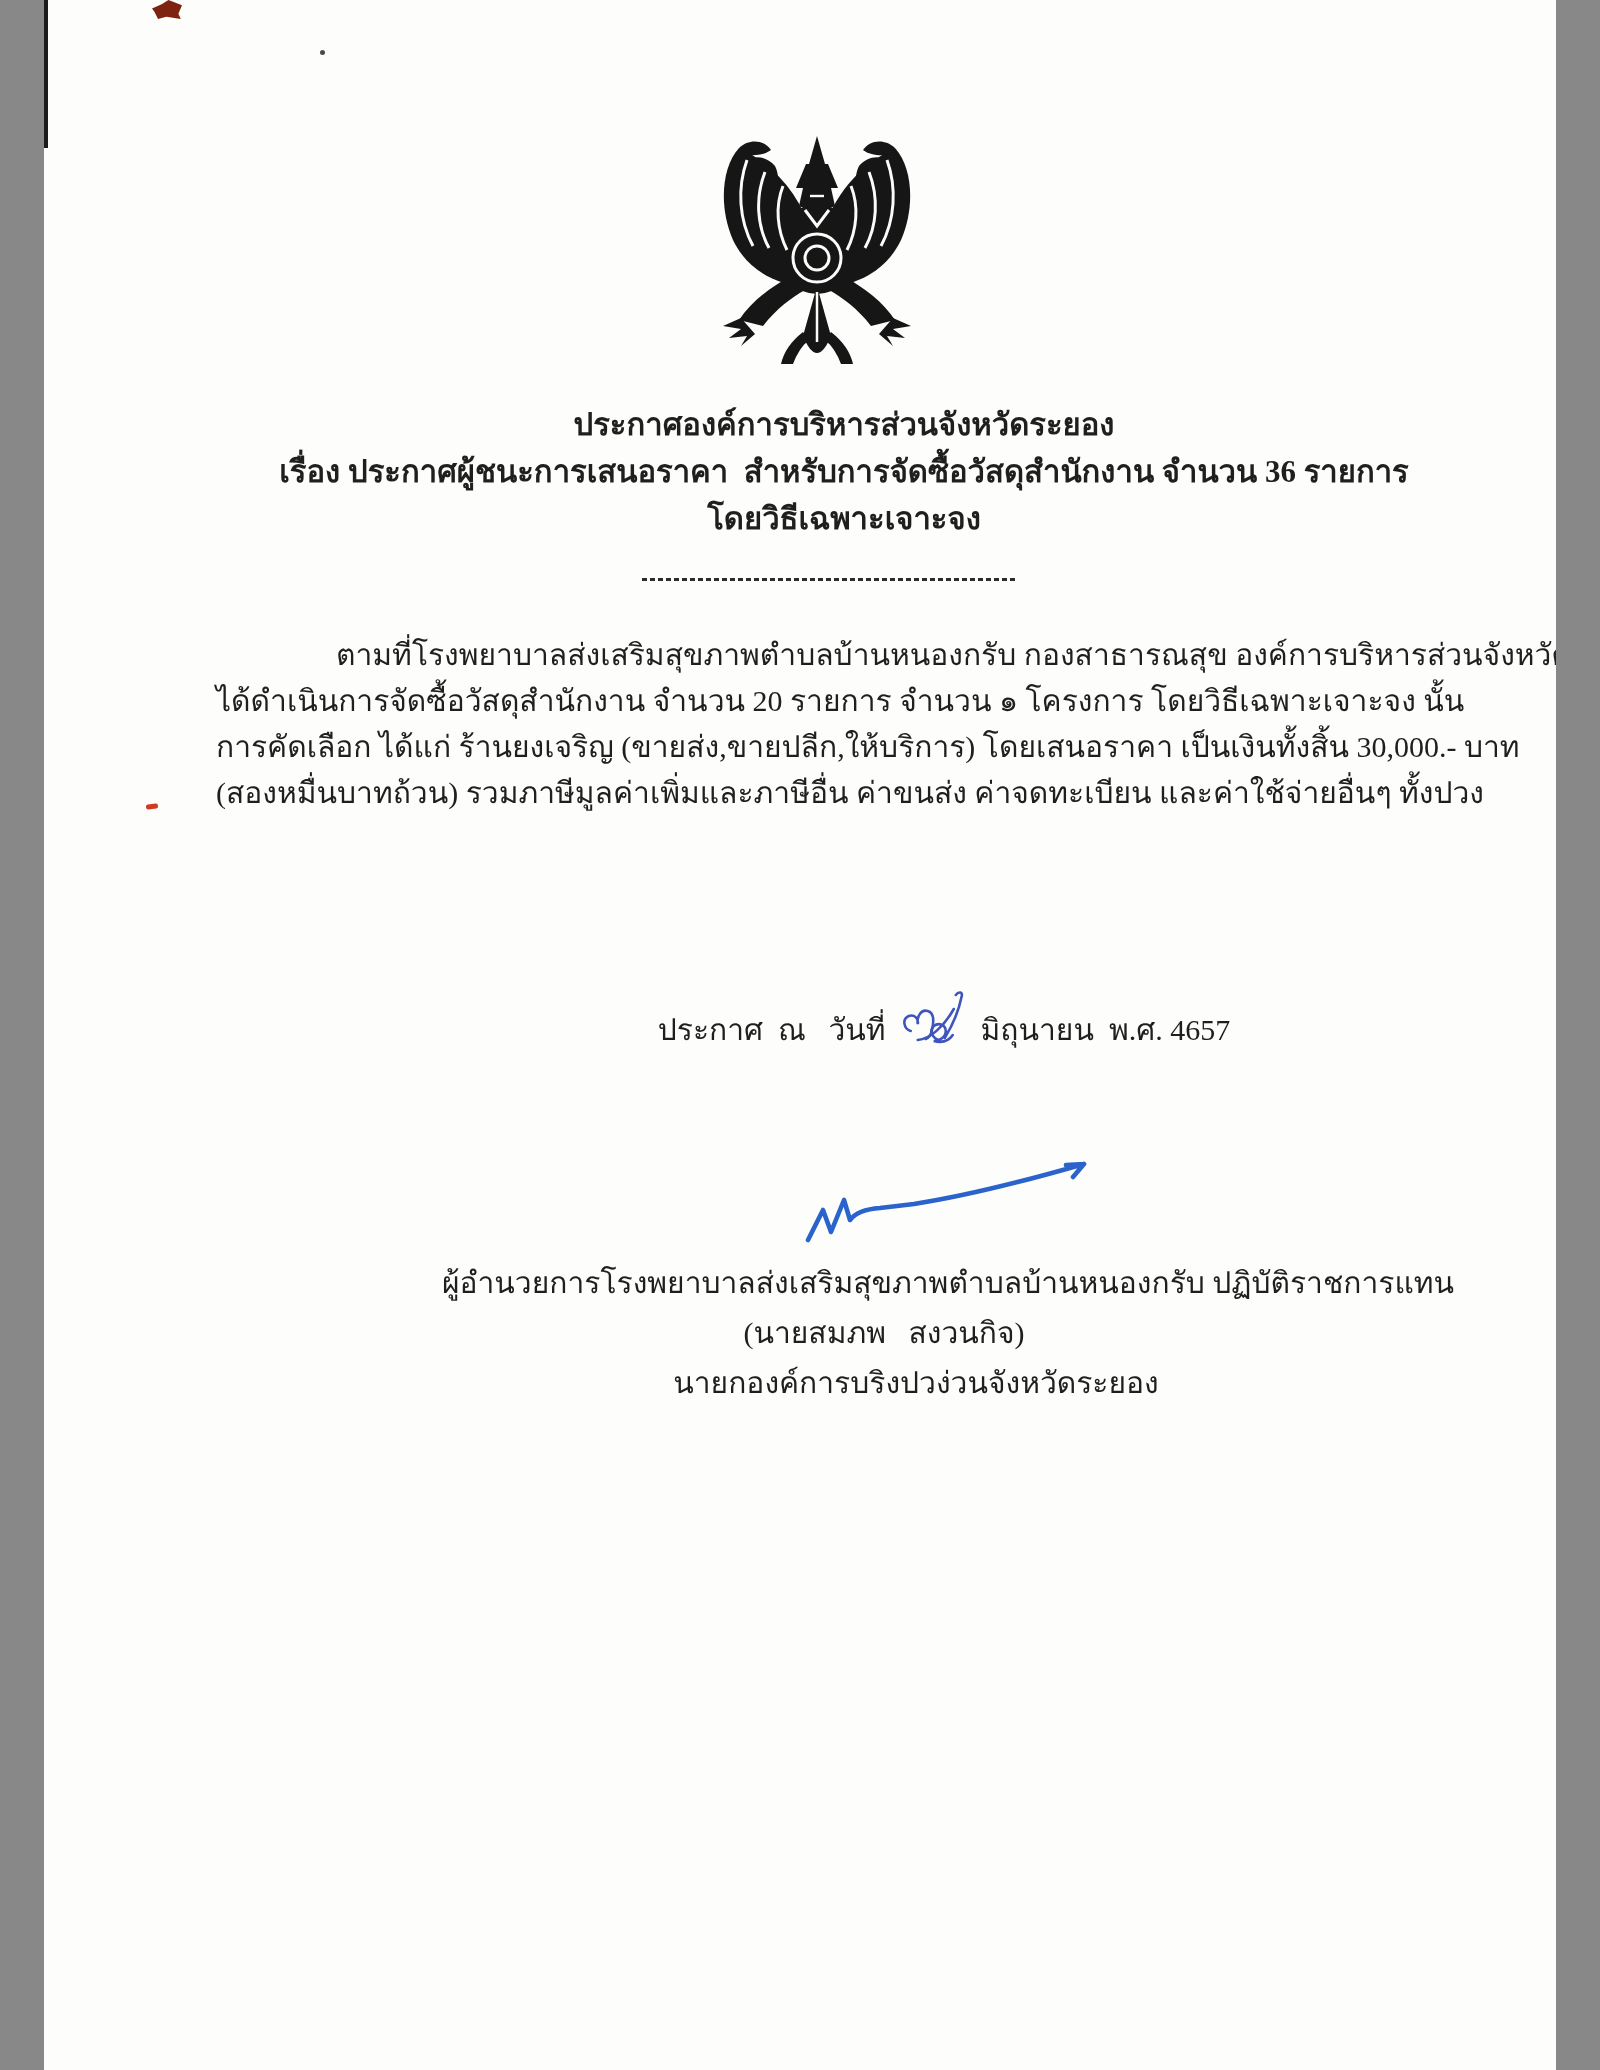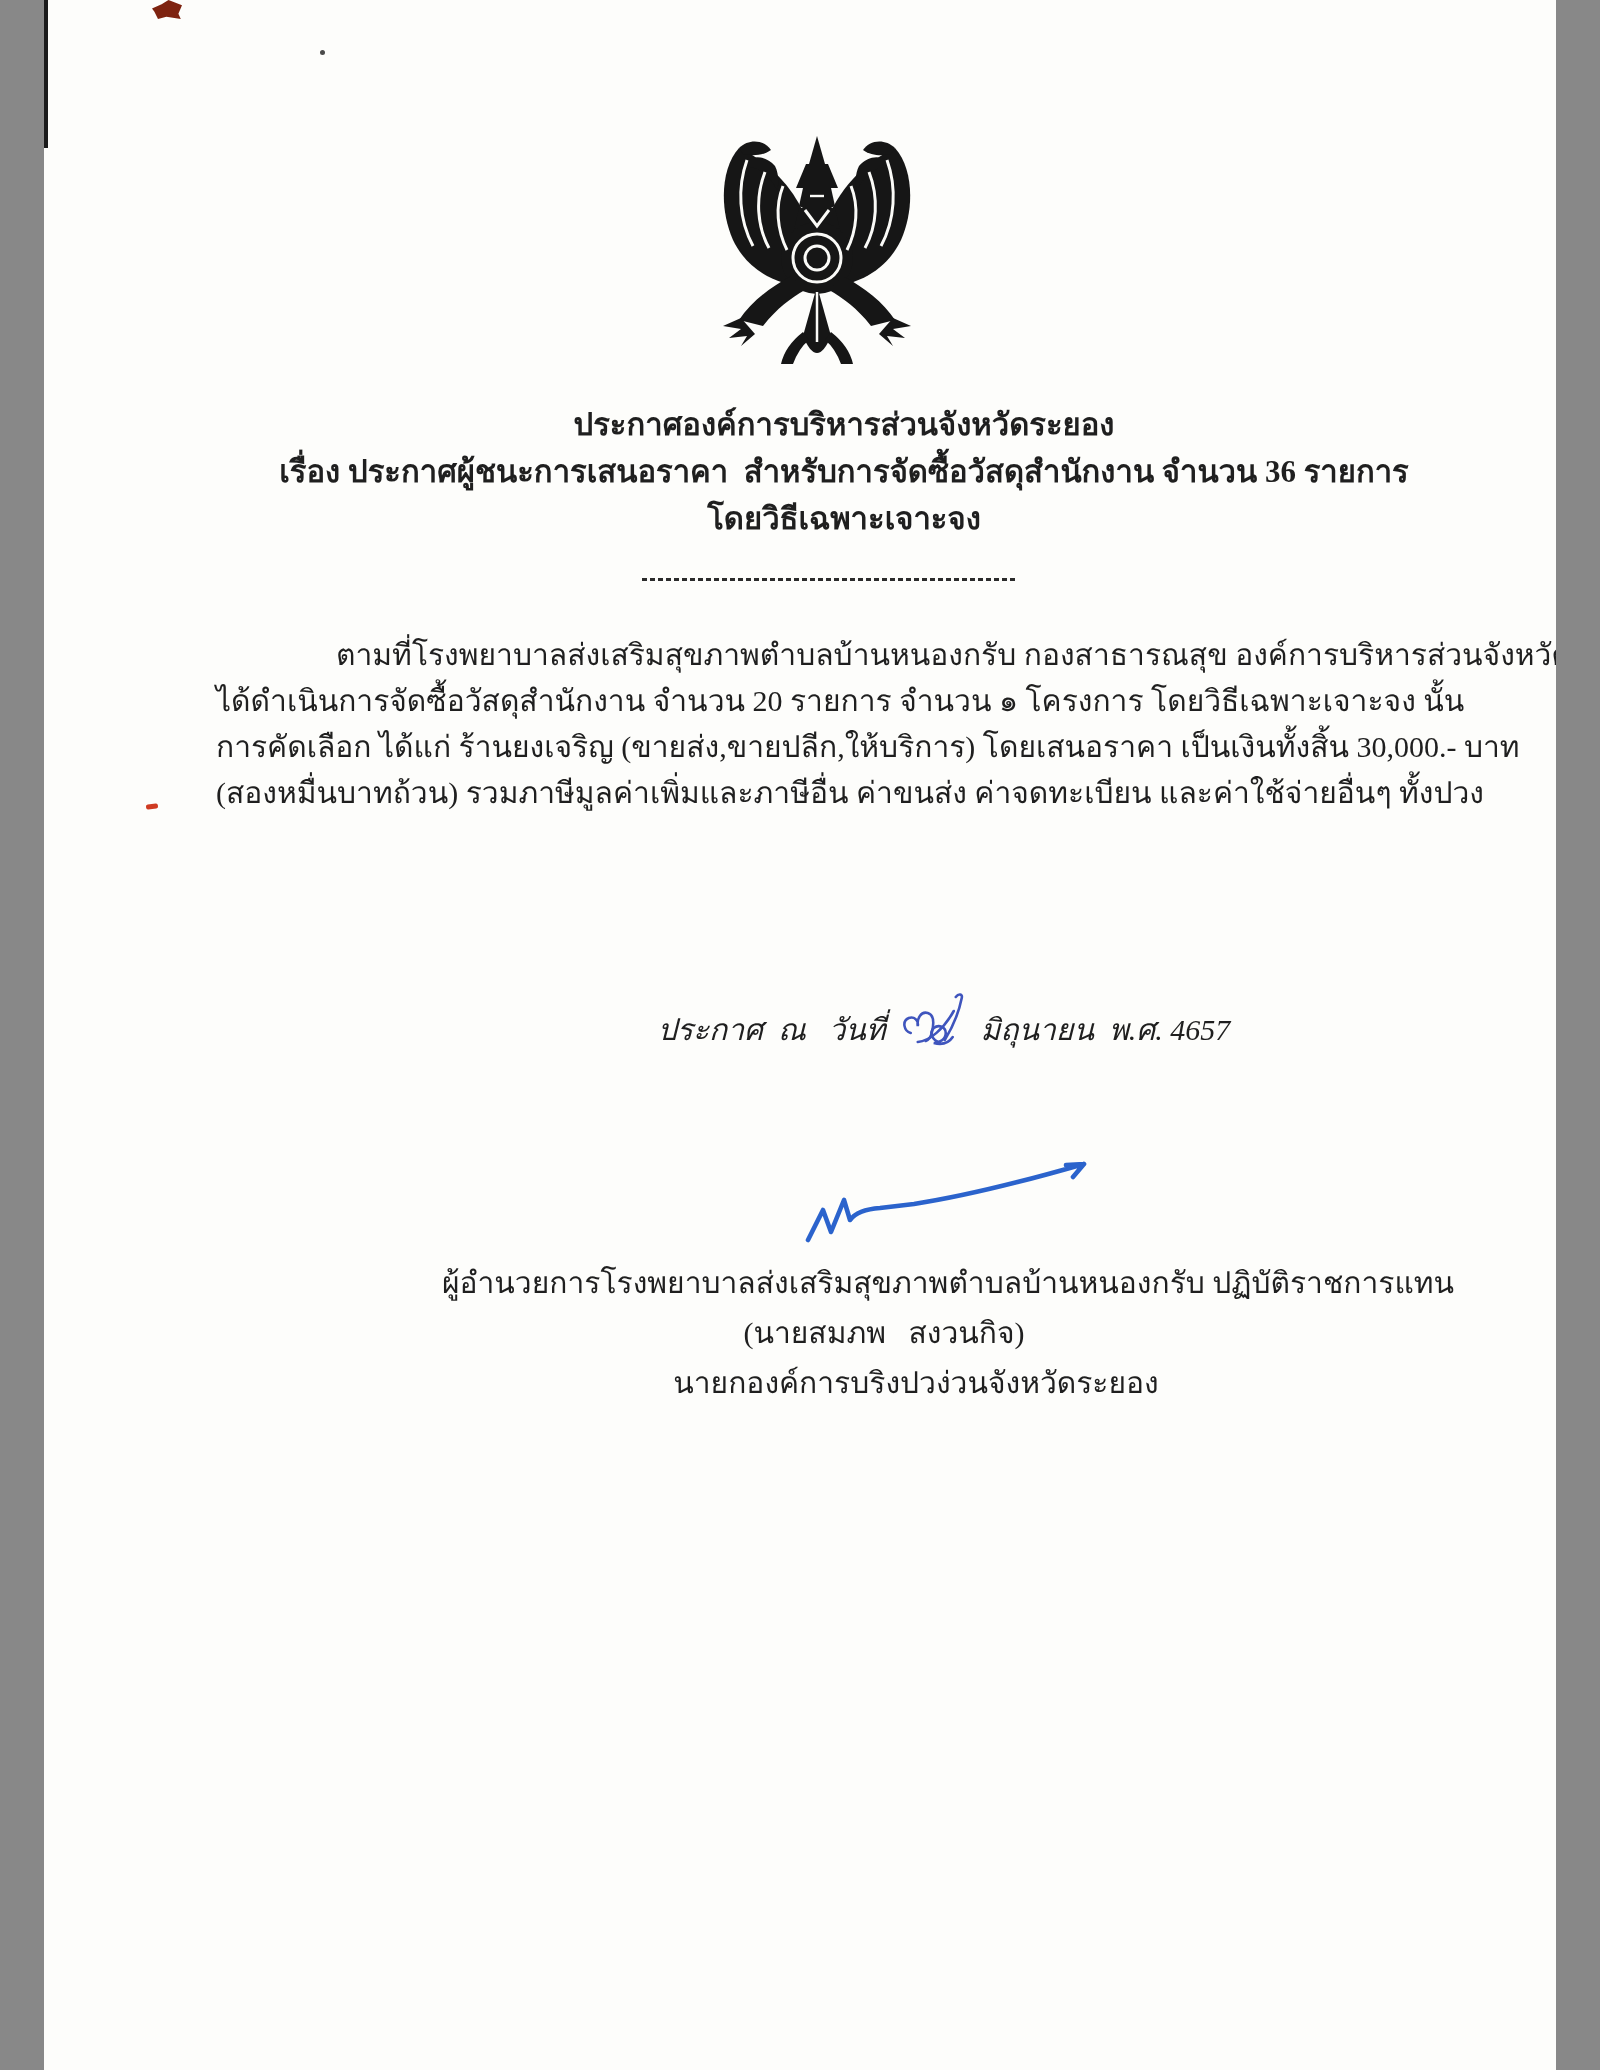--- a/index.html
+++ b/index.html
@@ -23,21 +23,21 @@
   }
 
   
   .body-block{left:172px;top:632px;width:1260px;}
   .body-line{font-size:30px;line-height:46px;white-space:pre;}
   .body-line.indent{padding-left:120px;}
 
   
   .date-row{
     left:900px;top:1007px;transform:translateX(-50%);
-    display:flex;align-items:center;gap:10px;height:46px;font-style:italic;
+    display:flex;align-items:flex-start;gap:10px;height:46px;
   }
   .date-text{font-size:30px;line-height:46px;white-space:pre;}
   .hand-day{position:relative;width:75px;height:62px;margin-top:-20px;}
   .hand-day .sr{position:absolute;opacity:0;left:0;top:0;font-size:28px;}
 
   
   .sig-stroke{left:752px;top:1152px;width:310px;height:95px;}
   .sig-block{left:285px;top:1258px;width:1190px;text-align:center;}
   .sig-line{font-size:30px;line-height:50px;white-space:pre;position:relative;}
   .sig-name{left:-40px;}

